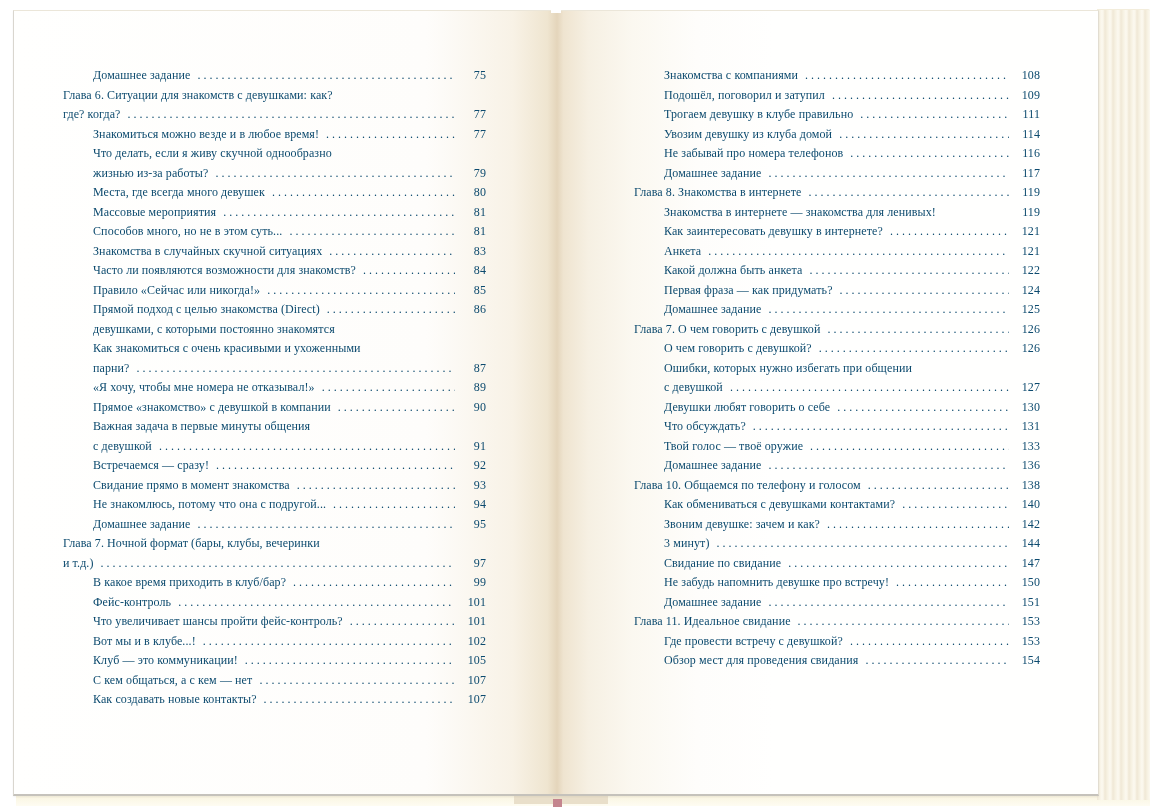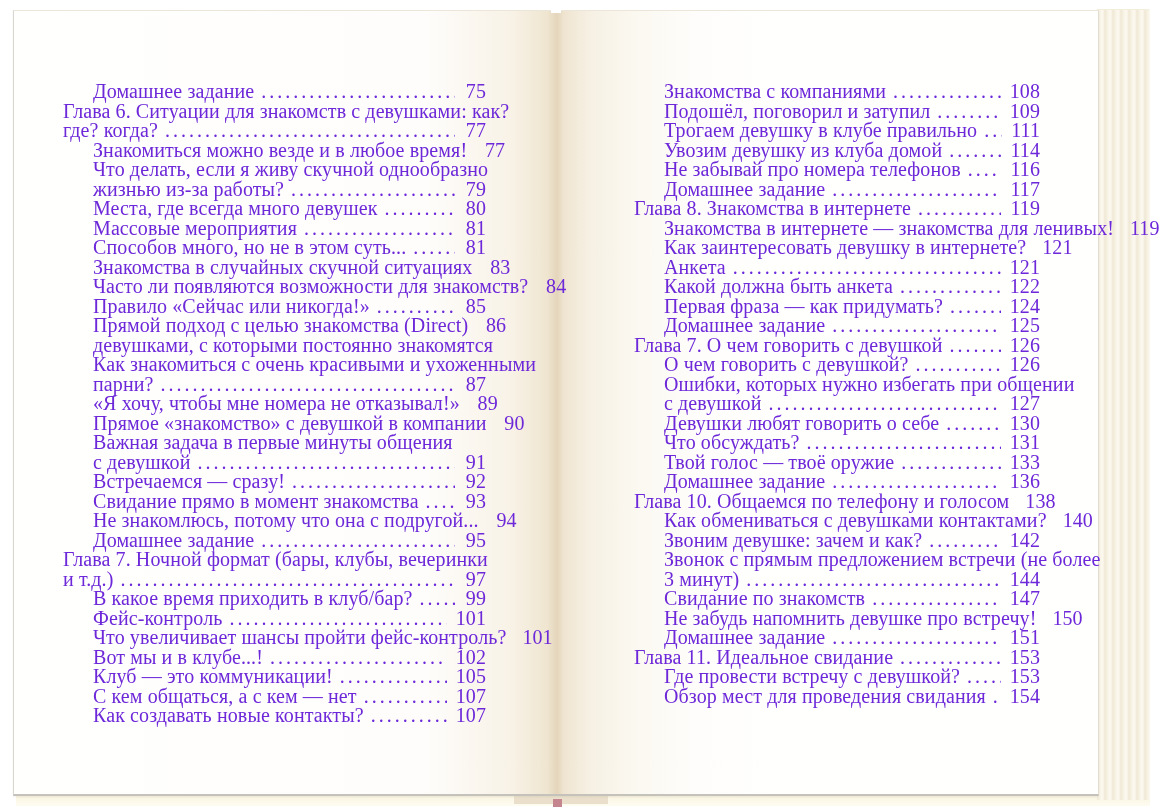--- a/index.html
+++ b/index.html
@@ -74,24 +74,24 @@
   .top-gap {
     position: absolute;
     left: 551px; top: 0;
     width: 10px; height: 13px;
     background: #ffffff;
   }
 
   
   .toc {
     position: absolute;
-    top: 82px;
-    font-size: 20px;
+    top: 66px;
+    font-size: 12px;
     line-height: 19.5px;
-    color: #6d28d9;
+    color: #0c4a6e;
     letter-spacing: 0.1px;
   }
   .toc-left  { left: 63px;  width: 423px; }
   .toc-right { left: 634px; width: 406px; }
 
   .toc-line { display: flex; align-items: baseline; }
   .toc-line.ind { padding-left: 30px; }
   .t { white-space: nowrap; flex: 0 0 auto; }
   .dots {
     flex: 1 1 0;
@@ -395,29 +395,26 @@
         <span class="t">Как обмениваться с девушками контактами?</span>
         <span class="dots"></span>
         <span class="pg">140</span>
       </div>
       <div class="toc-line ind">
         <span class="t">Звоним девушке: зачем и как?</span>
         <span class="dots"></span>
         <span class="pg">142</span>
       </div>
       <div class="toc-line ind">
-        <span class="t">Звонок с прямым предложением встречи (не более</span>
-      </div>
-      <div class="toc-line ind">
         <span class="t">3 минут)</span>
         <span class="dots"></span>
         <span class="pg">144</span>
       </div>
       <div class="toc-line ind">
-        <span class="t">Свидание по знакомств</span>
+        <span class="t">Свидание по свидание</span>
         <span class="dots"></span>
         <span class="pg">147</span>
       </div>
       <div class="toc-line ind">
         <span class="t">Не забудь напомнить девушке про встречу!</span>
         <span class="dots"></span>
         <span class="pg">150</span>
       </div>
       <div class="toc-line ind">
         <span class="t">Домашнее задание</span>

